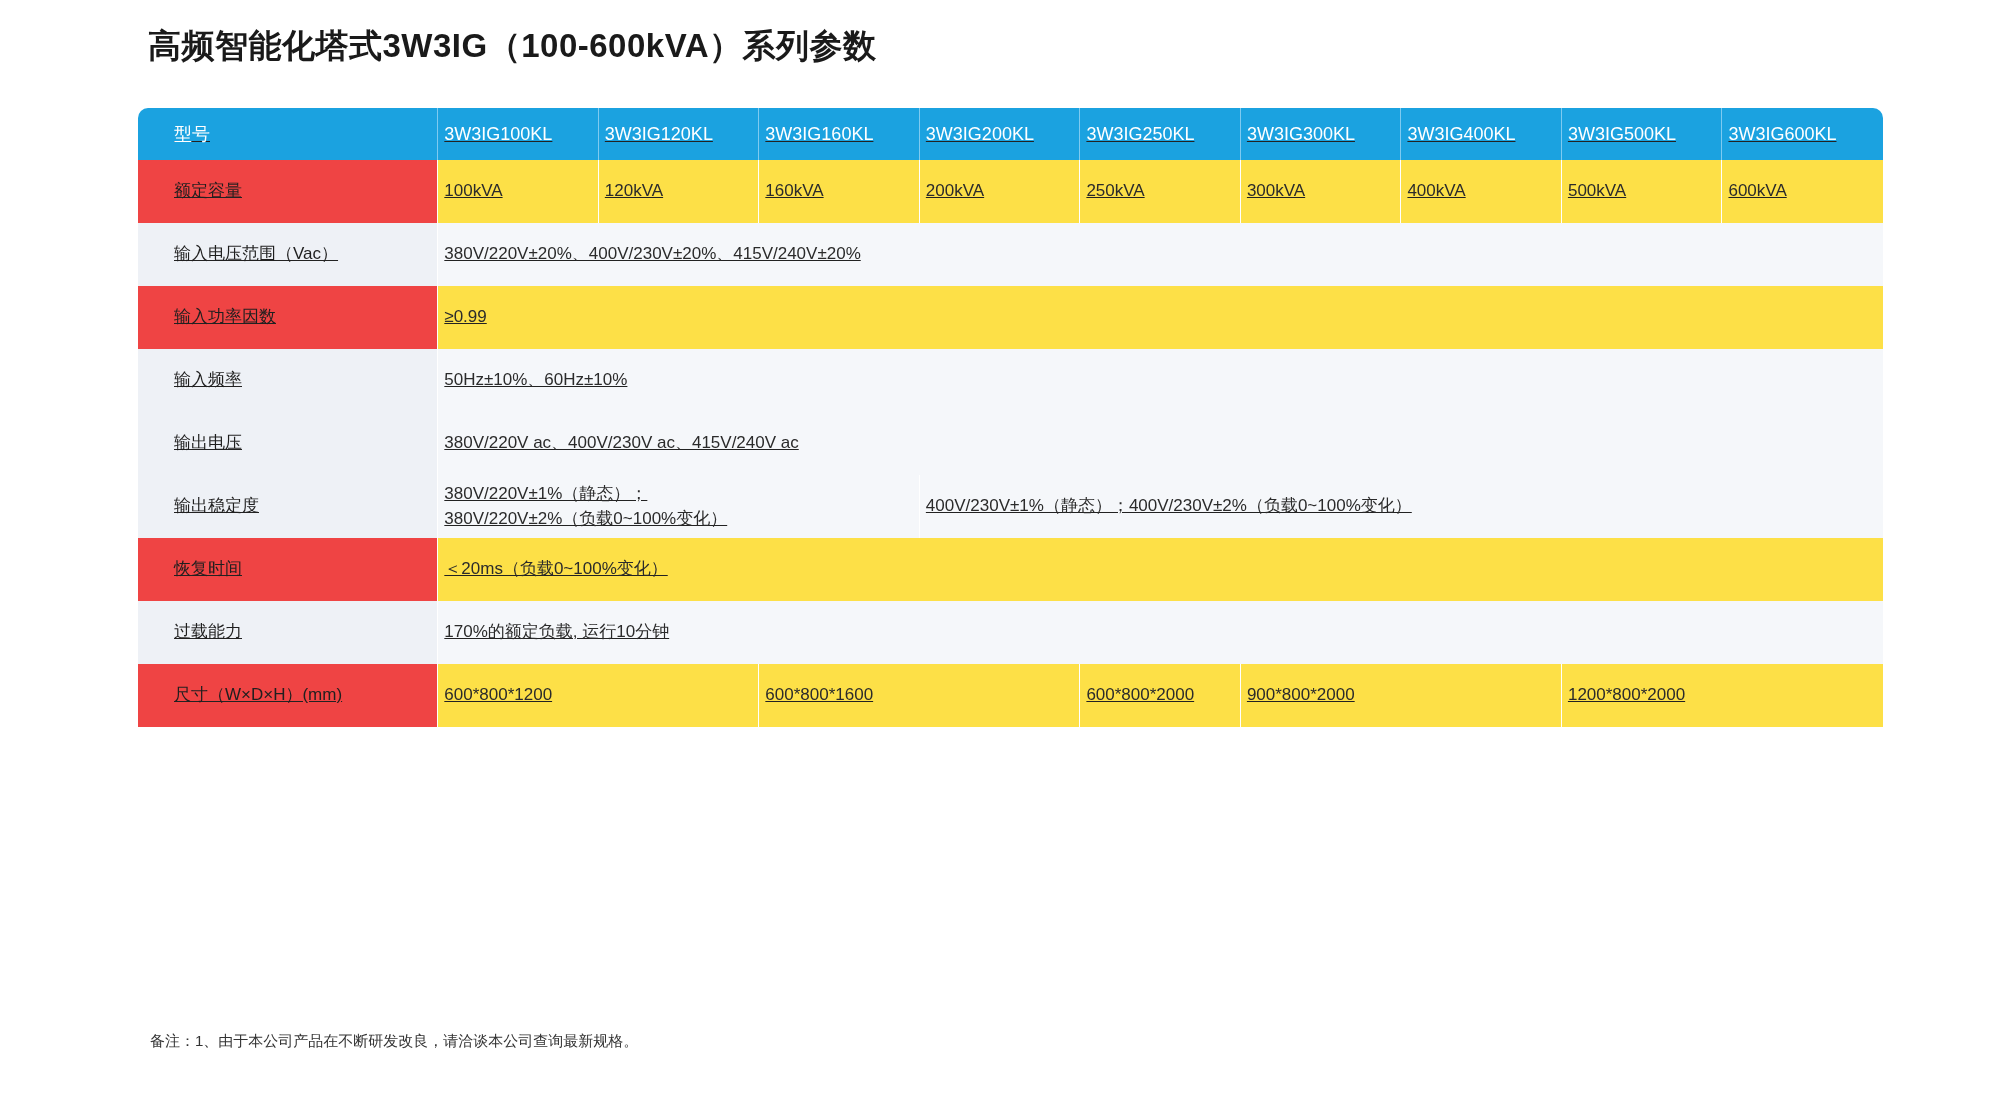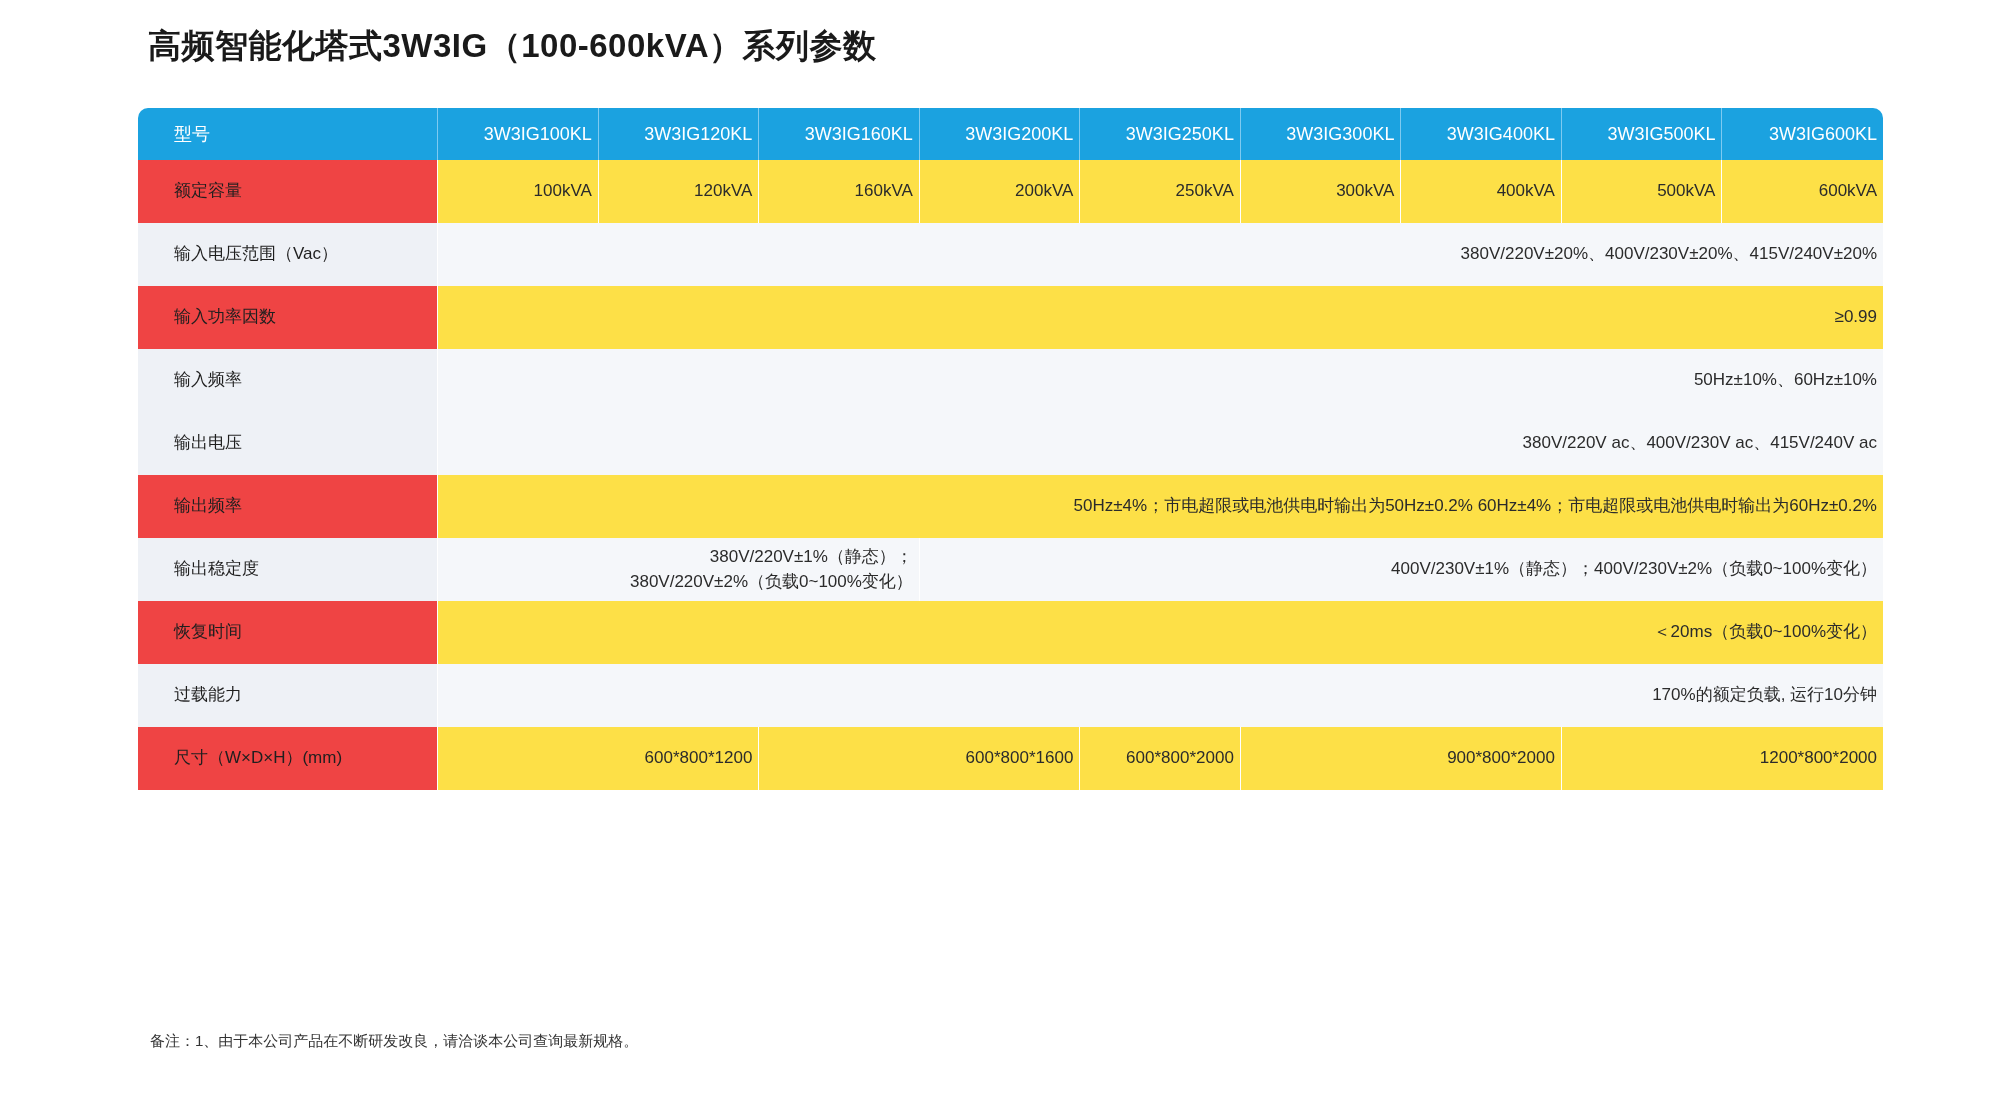--- a/index.html
+++ b/index.html
@@ -36,24 +36,25 @@
     left: 138px;
     top: 108px;
     width: 1745px;
   }
   table.spec {
     border-collapse: separate;
     border-spacing: 0;
     width: 1745px;
     table-layout: fixed;
     font-size: 17px;
+    text-decoration: underline;
   }
   table.spec td {
     padding: 0 6px;
-    text-align: right;
+    text-align: left;
     vertical-align: middle;
     line-height: 1.45;
     border: none;
     color: #2b2b2b;
   }
   
   tr.head td {
     background: #1ba2e0;
     color: #ffffff;
     height: 52px;
@@ -155,24 +156,20 @@
             <td colspan="9">≥0.99</td>
           </tr>
           <tr class="body even">
             <td class="label lbl-divider">输入频率</td>
             <td colspan="9">50Hz±10%、60Hz±10%</td>
           </tr>
           <tr class="body even">
             <td class="label lbl-divider">输出电压</td>
             <td colspan="9">380V/220V ac、400V/230V ac、415V/240V ac</td>
           </tr>
-          <tr class="body odd">
-            <td class="label lbl-divider">输出频率</td>
-            <td colspan="9">50Hz±4%；市电超限或电池供电时输出为50Hz±0.2%  60Hz±4%；市电超限或电池供电时输出为60Hz±0.2%</td>
-          </tr>
           <tr class="body even">
             <td class="label lbl-divider">输出稳定度</td>
             <td colspan="3" class="divider two-line">380V/220V±1%（静态）；<br>380V/220V±2%（负载0~100%变化）</td>
             <td colspan="6">400V/230V±1%（静态）；400V/230V±2%（负载0~100%变化）</td>
           </tr>
           <tr class="body odd">
             <td class="label lbl-divider">恢复时间</td>
             <td colspan="9">＜20ms（负载0~100%变化）</td>
           </tr>
           <tr class="body even">

